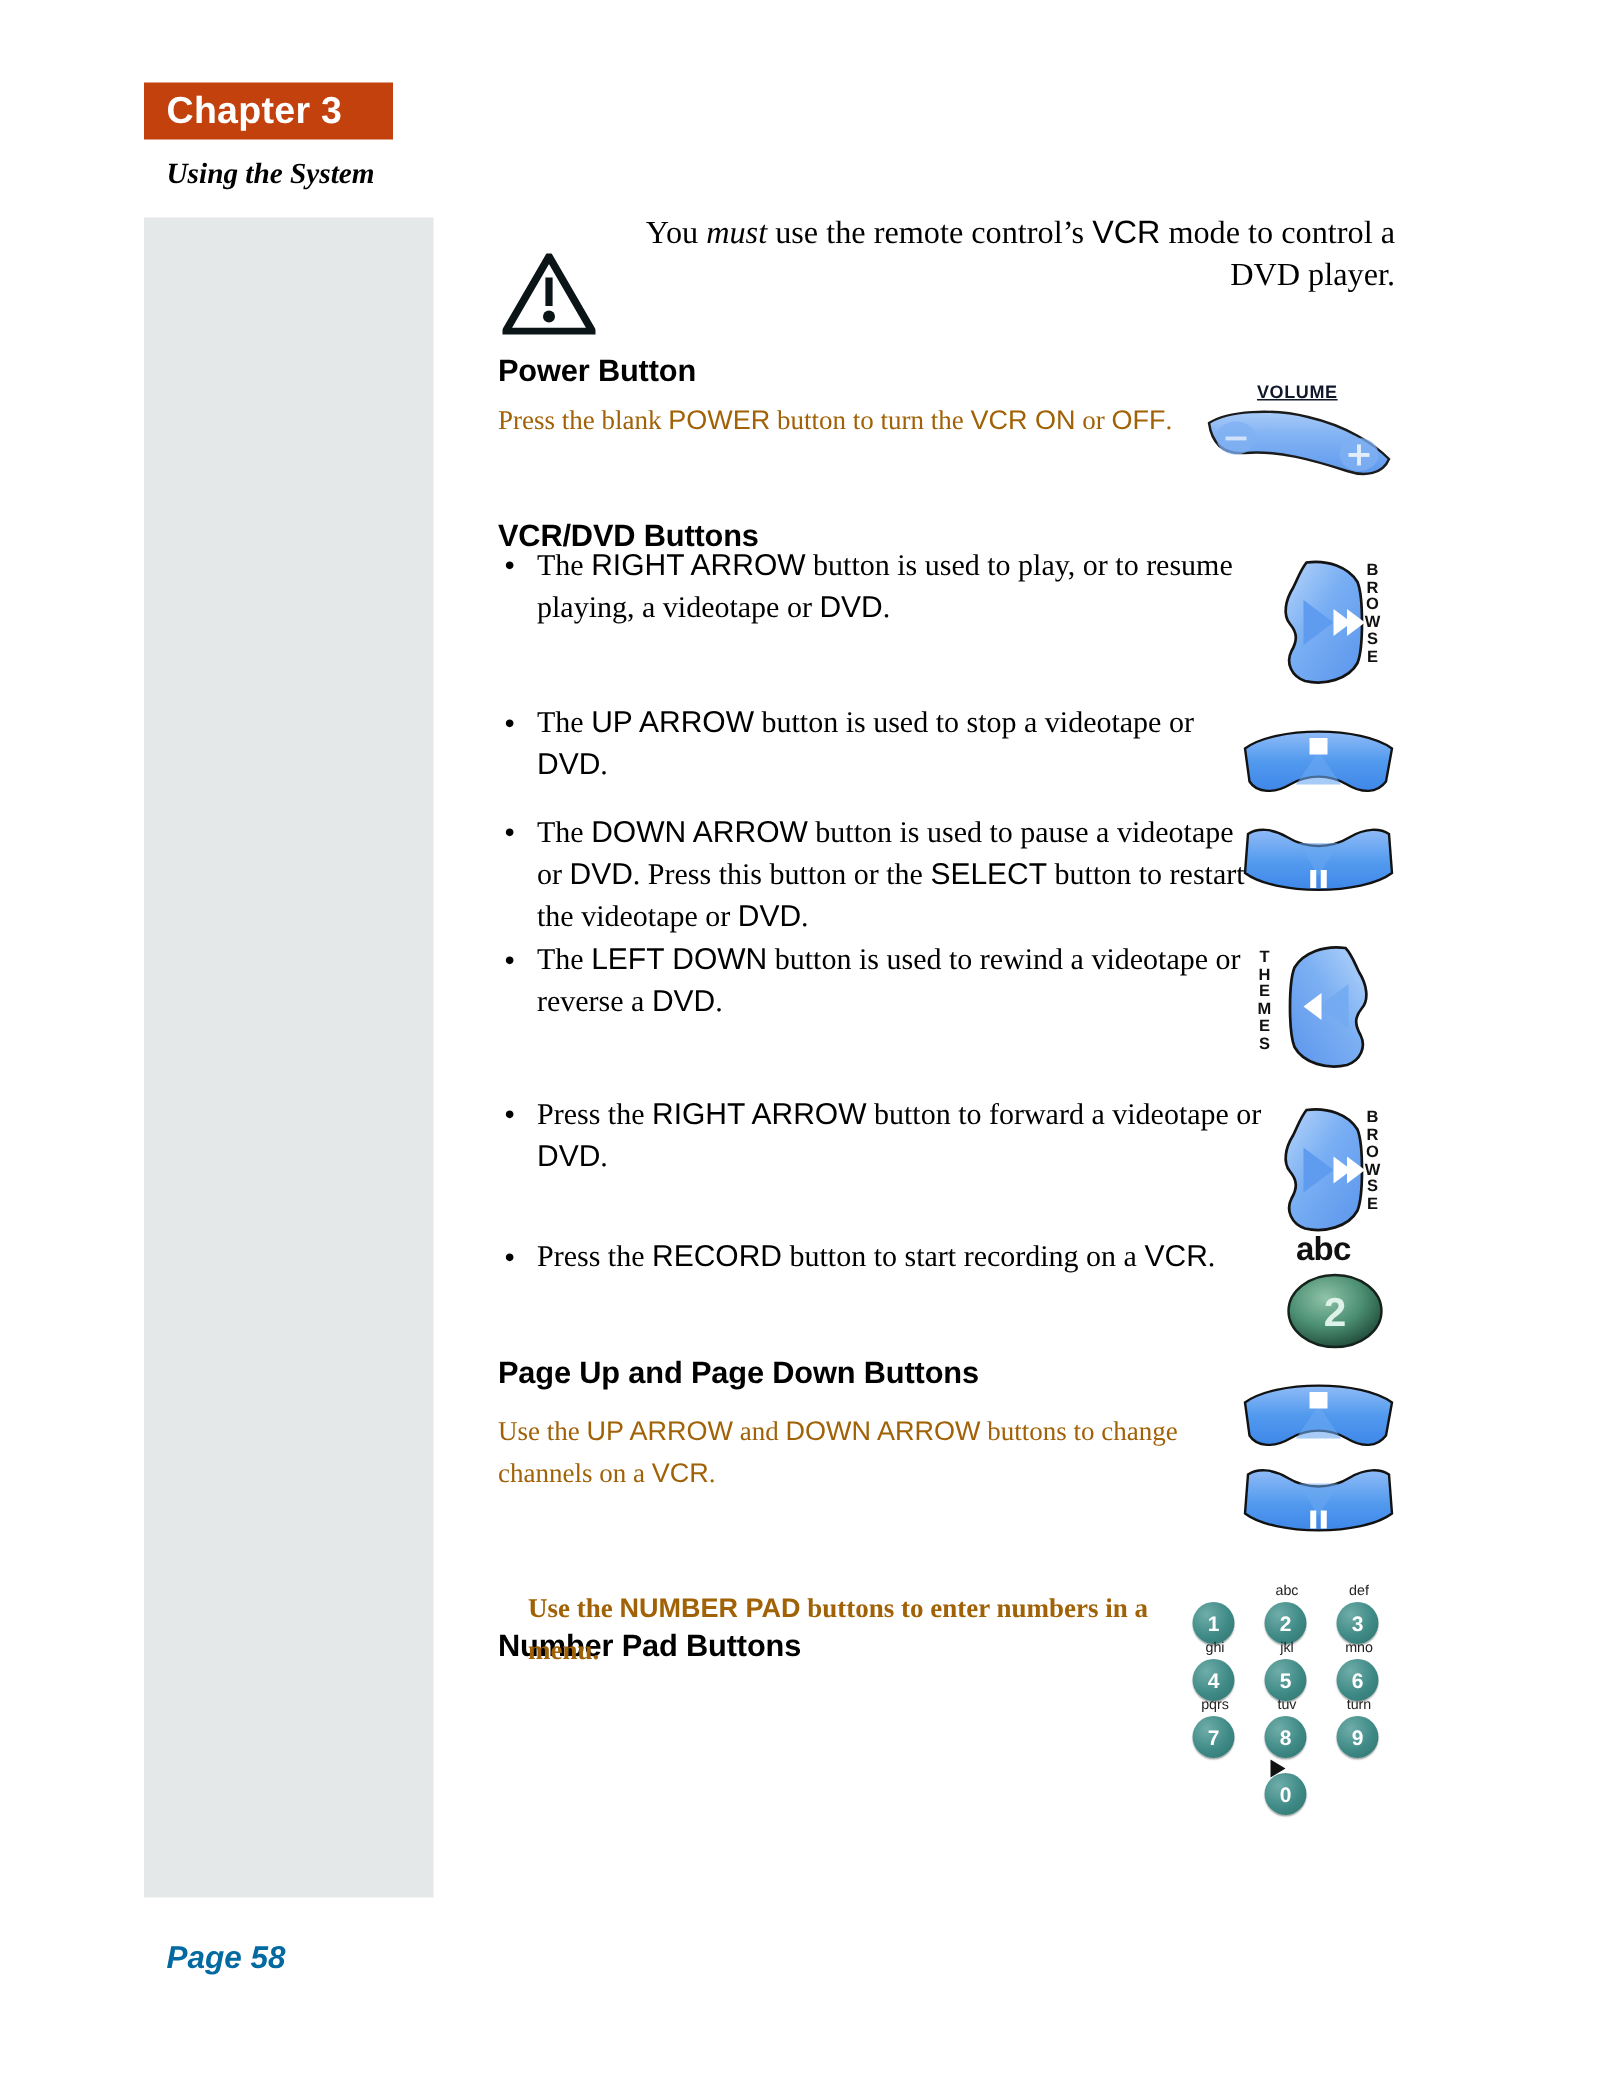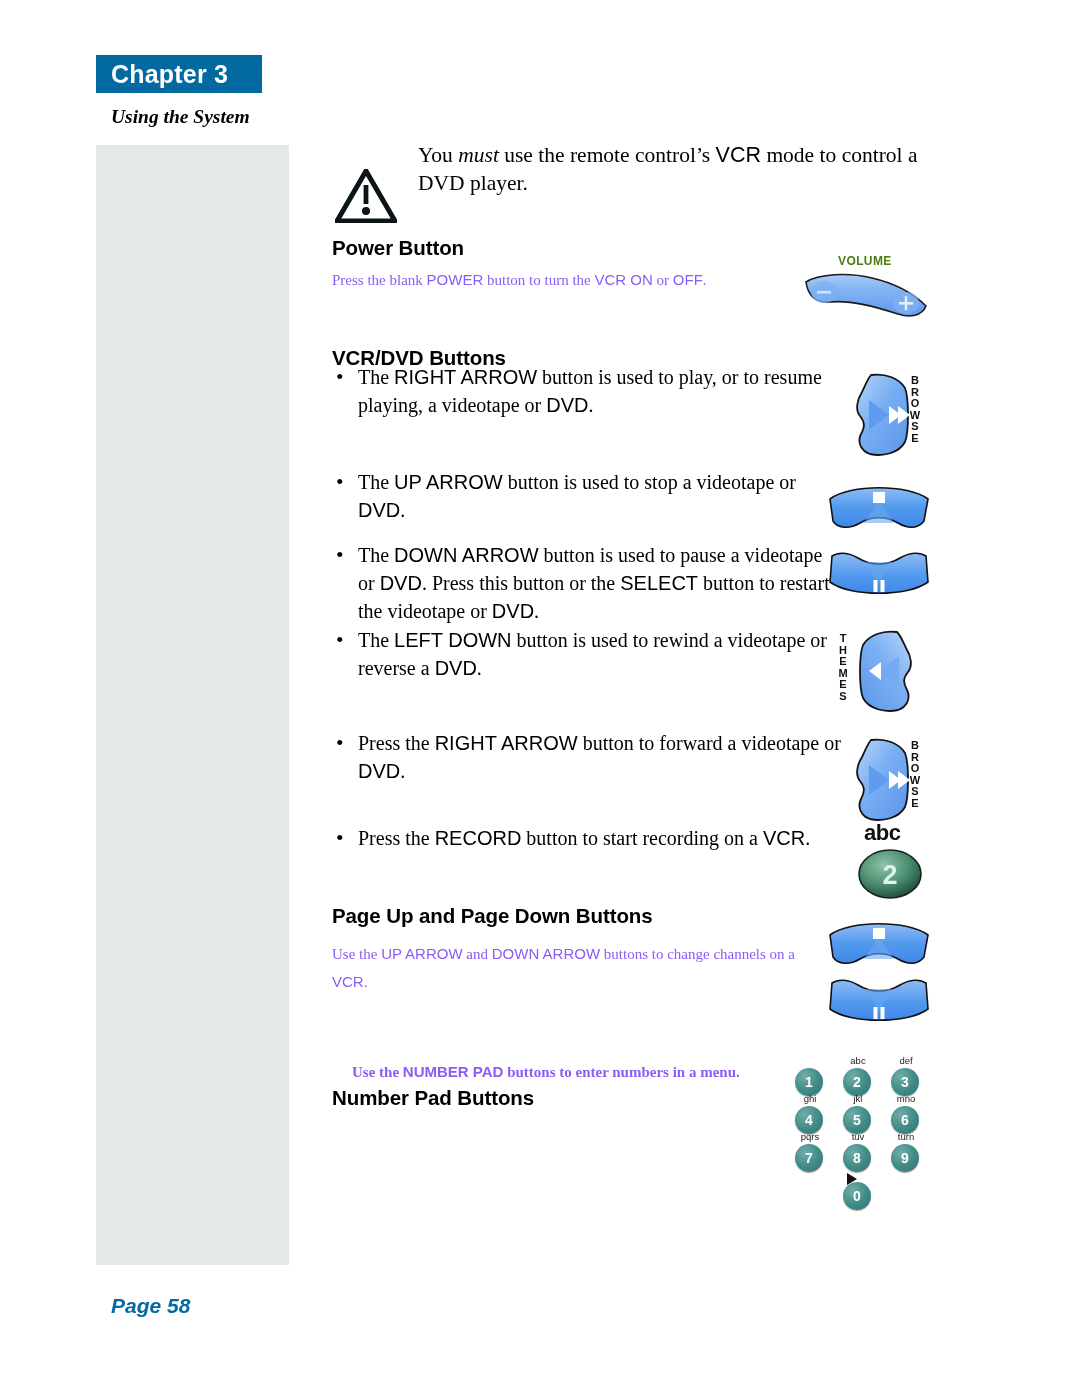--- a/index.html
+++ b/index.html
@@ -16,21 +16,21 @@
     overflow: hidden;
   }
 
   
   #chapter-tab {
     position: absolute;
     left: 96px;
     top: 55px;
     width: 166px;
     height: 38px;
-    background: #0369a1;
+    background: #c2410c;
     color: #ffffff;
     font-family: "Liberation Sans", sans-serif;
     font-weight: bold;
     font-size: 25px;
     letter-spacing: 0.2px;
     display: flex;
     align-items: center;
     padding-left: 15px;
     box-sizing: border-box;
   }
@@ -81,37 +81,38 @@
     width: 62px;
     height: 54px;
   }
   #warning-text {
     position: absolute;
     left: 90px;
     top: 0px;
     width: 512px;
     font-size: 21.5px;
     line-height: 28px;
+    text-align: right;
   }
 
   .h-head {
     position: absolute;
     font-family: "Liberation Sans", sans-serif;
     font-weight: bold;
     font-size: 20.5px;
     color: #000;
     letter-spacing: -0.1px;
   }
 
   .body-par {
     position: absolute;
     font-family: "Liberation Serif", serif;
-    font-size: 15px;
+    font-size: 18px;
     line-height: 28px;
-    color: #8b5cf6;
+    color: #a16207;
   }
 
   .sans { font-family: "Liberation Sans", sans-serif; }
   .ital { font-style: italic; }
 
   .bullet-row {
     position: absolute;
     display: flex;
   }
   .bullet-dot {
@@ -143,22 +144,23 @@
     letter-spacing: 0px;
     color: #111;
     text-align: center;
     width: 14px;
   }
   .volume-label {
     position: absolute;
     font-family: "Liberation Sans", sans-serif;
     font-weight: bold;
     font-size: 12px;
-    color: #4d7c0f;
+    color: #0f172a;
     letter-spacing: 0.4px;
+    text-decoration: underline;
   }
   .abc-label {
     position: absolute;
     font-family: "Liberation Sans", sans-serif;
     font-weight: bold;
     font-size: 22px;
     color: #111;
     letter-spacing: -0.5px;
   }
 

